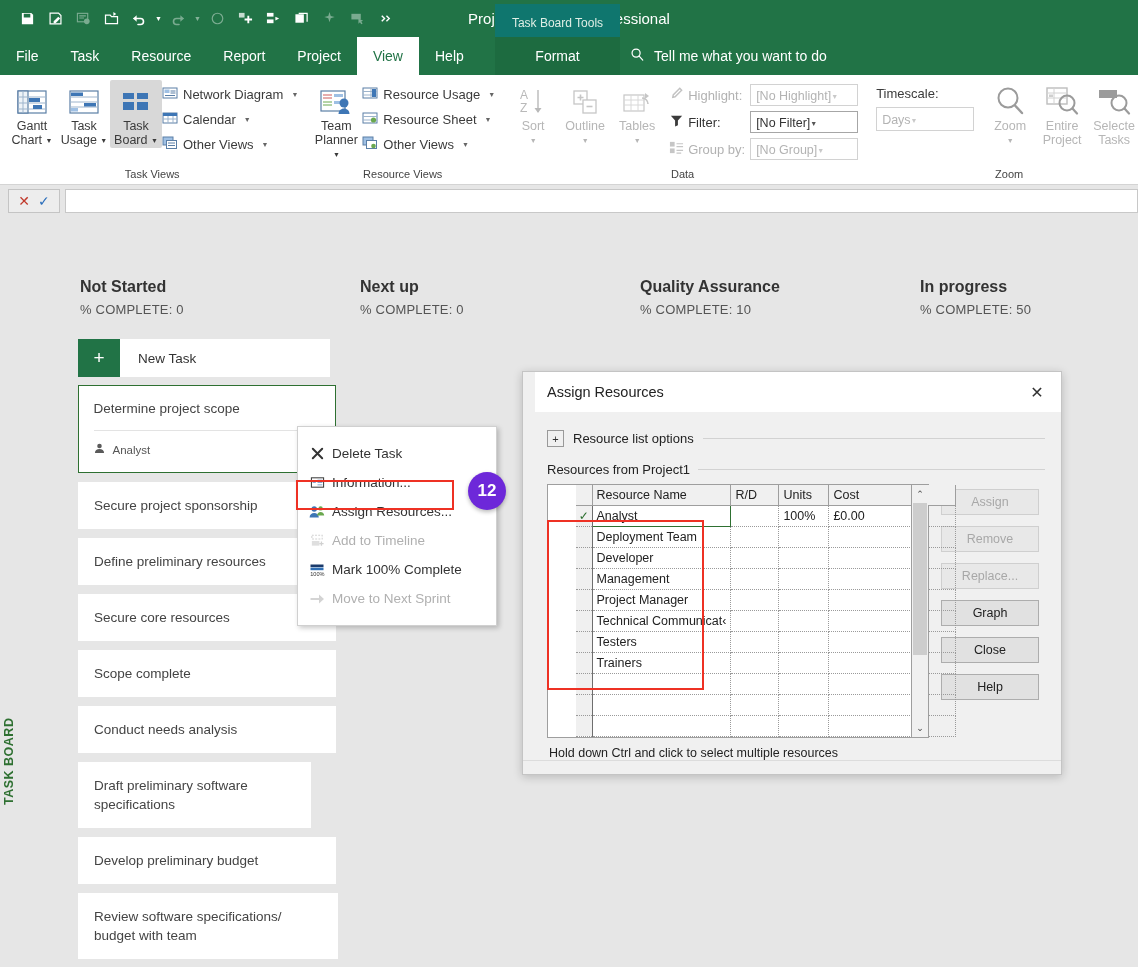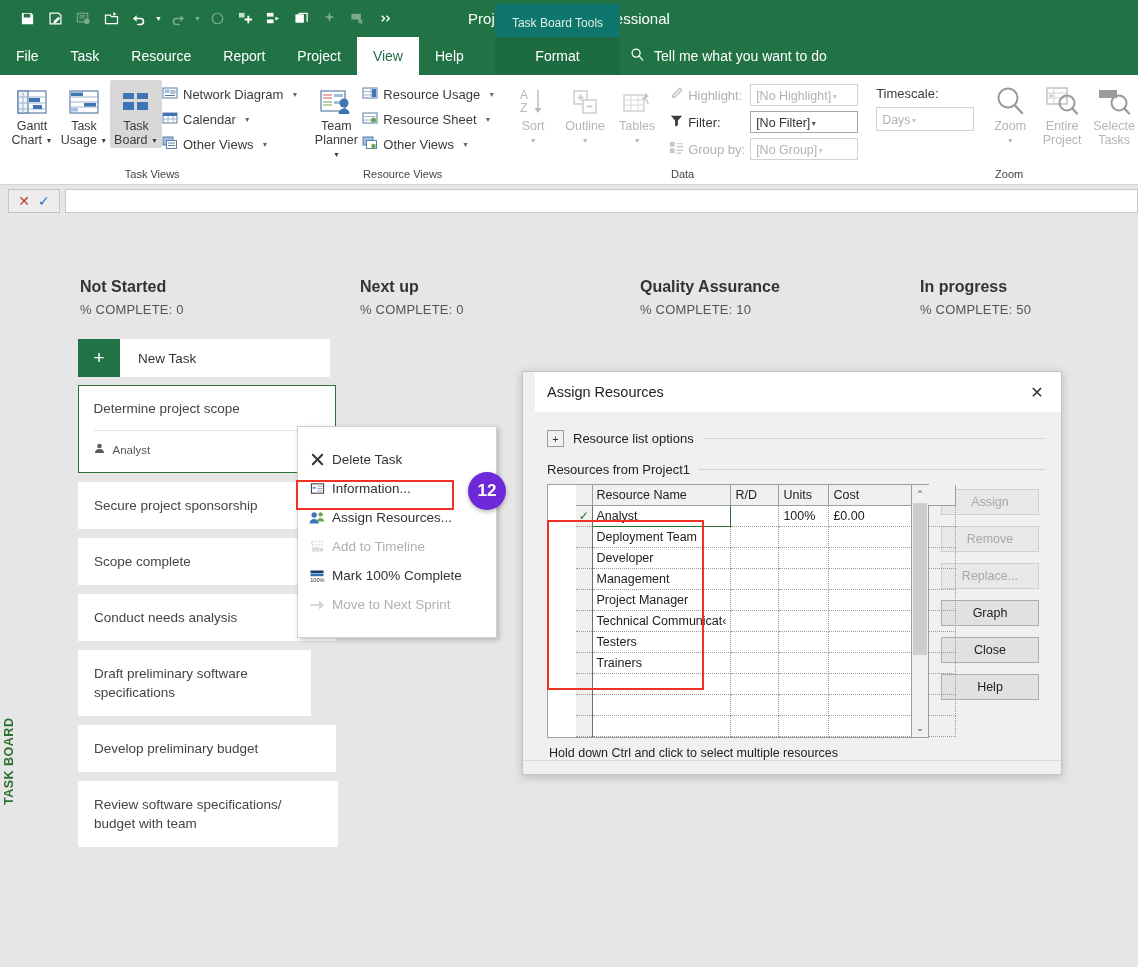--- a/index.html
+++ b/index.html
@@ -94,21 +94,21 @@
 
   .cards { margin-top:8px; width:258px; }
   .card { background:#fff; padding:14px 16px; margin-bottom:9px; font-size:13.5px; color:#444; line-height:19px; }
   .card.sel { border:1.5px solid #2e7031; padding:12.5px 14.5px; }
   .card .sep { height:1px; background:#e3e3e3; margin:12px 0 10px 0; }
   .card .res { display:flex; align-items:center; gap:8px; font-size:11.5px; color:#555; }
 
   
   .ctxmenu {
     position:absolute; left:297px; top:426px; width:200px; background:#fff;
-    border:1px solid #d0d0d0; box-shadow:2px 2px 5px rgba(0,0,0,.22); padding:18px 0;
+    border:1px solid #d0d0d0; box-shadow:2px 2px 5px rgba(0,0,0,.22); padding:12px 0;
     z-index:30;
   }
   .ctxitem { height:29px; display:flex; align-items:center; font-size:13.5px; color:#333; padding-left:4px; }
   .ctxitem .ci { width:30px; display:flex; align-items:center; justify-content:center; }
   .ctxitem.dis { color:#b0b0b0; }
   .ctxitem.dis .ci { opacity:.45; }
 
   .hl-box {
     position:absolute; left:296px; top:480px; width:158px; height:30px;
     border:2.5px solid #ee3124; z-index:31; pointer-events:none;
@@ -560,20 +560,26 @@
                   <circle cx="6" cy="3.3" r="2.5" fill="#5a5a5a"></circle>
                   <path fill="#5a5a5a" d="M1 11c0-2.8 2.2-4.4 5-4.4s5 1.6 5 4.4z"></path>
                 </svg></span>
             <span>Analyst</span>
           </div>
         </div>
         <div class="card">
             <div>Secure project sponsorship</div>
           </div>
         <div class="card">
+            <div>Define preliminary resources</div>
+          </div>
+        <div class="card">
+            <div>Secure core resources</div>
+          </div>
+        <div class="card">
             <div>Scope complete</div>
           </div>
         <div class="card">
             <div>Conduct needs analysis</div>
           </div>
         <div class="card" style="width:233px;">
             <div>Draft preliminary software specifications</div>
           </div>
         <div class="card">
             <div>Develop preliminary budget</div>

